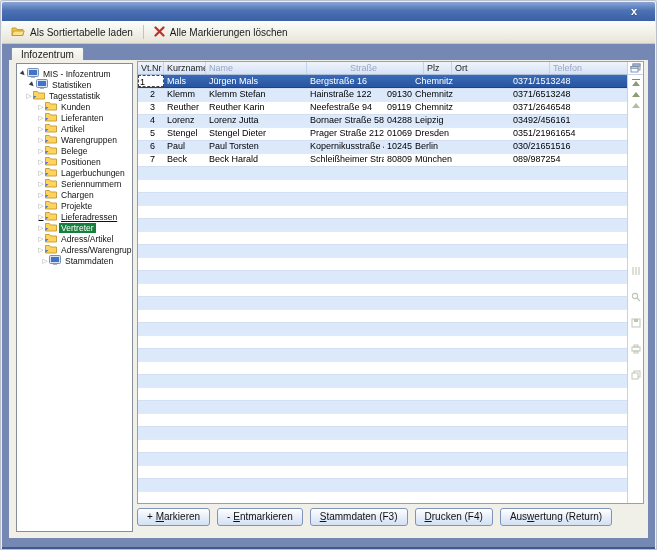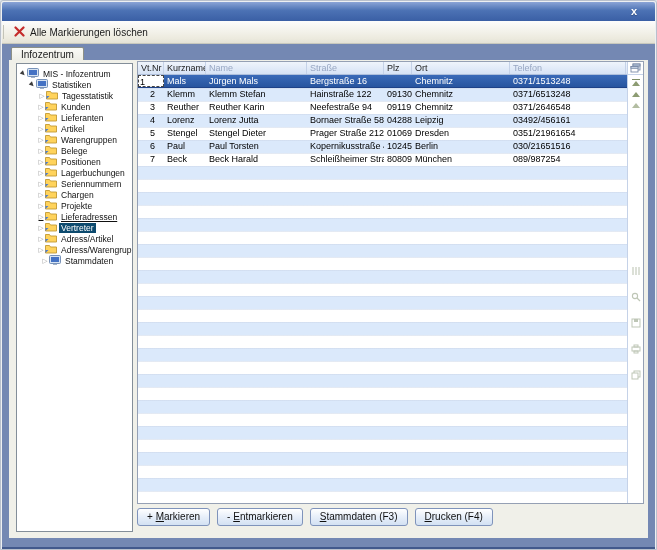--- a/index.html
+++ b/index.html
@@ -28,21 +28,21 @@
     border-left:7px solid #7488b3;border-right:7px solid #7488b3;}
   .framebottom{position:absolute;left:1px;top:537px;right:1px;height:11px;background:#7488b3;border-bottom:2px solid #42598c;}
   
   .treepanel{position:absolute;left:7px;top:3px;width:117px;height:469px;background:#fff;
     border:1px solid #838e99;overflow:hidden;padding-top:4px;}
   .trow{height:11px;display:flex;align-items:center;white-space:nowrap;font-size:8.5px;color:#111;}
   .tarrow{width:8px;flex:none;text-align:center;font-size:6.5px;color:#9a9a9a;line-height:11px;}
   .tarrow.exp{color:#3c3c3c;transform:rotate(45deg);font-size:6px;}
   .ticon{flex:none;width:12px;height:10px;margin:0 2px 0 0;}
   .tlabel{padding:0 2px;line-height:10px;}
-  .trow.sel .tlabel{background:#0c4a6e;color:#fff;text-align:right;}
+  .trow.sel .tlabel{background:#15803d;color:#fff;text-align:right;}
   
   .grid{position:absolute;left:128px;top:1px;width:507px;height:443px;background:#fff;border:1px solid #95a0b4;}
   .thead{position:absolute;left:0;top:0;right:16px;height:13px;display:flex;
     background:linear-gradient(#eff4fc,#d6e2f5);border-bottom:1px solid #aebfdc;font-size:9px;}
   .th{flex:none;border-right:1px solid #c5d2e8;line-height:12px;padding:0 3px;color:#1c1c1c;
     display:flex;align-items:center;gap:2px;overflow:hidden;}
   .th.muted{color:#98a7c3;}
   .sortglyph{font-size:6px;color:#7d8fae;}
   .rows{position:absolute;left:0;top:13px;right:16px;bottom:0;
     background:
@@ -71,20 +71,29 @@
 </head>
 <body>
 
 <div class="window">
 
   <div class="titlebar">
     <span class="closebtn">x</span>
   </div>
 
   <div class="toolbar">
+    <div class="tbtn">
+      <span>
+        <svg width="14" height="11" viewBox="0 0 14 11">
+          <path d="M1 2 L5 2 L6 3.5 L12 3.5 L12 9.5 L1 9.5 Z" fill="#f3c64a" stroke="#b98f2d" stroke-width="0.8"></path>
+          <path d="M2.5 5 L13.2 5 L11.5 9.5 L1 9.5 Z" fill="#ffe08a" stroke="#b98f2d" stroke-width="0.8"></path>
+        </svg>
+      </span>
+      <span>Als Sortiertabelle laden</span>
+    </div>
     <div class="tsep"></div>
     <div class="tbtn">
       <span>
         <svg width="11" height="11" viewBox="0 0 11 11">
           <path d="M1.5 1.5 L9.5 9.5 M9.5 1.5 L1.5 9.5" stroke="#c42b2b" stroke-width="2.2" stroke-linecap="round"></path>
         </svg>
       </span>
       <span>Alle Markierungen löschen</span>
     </div>
   </div>
@@ -107,21 +116,21 @@
         </div>
         <div class="trow" style="padding-left: 11px;">
           <span class="tarrow exp">▶</span>
           <span><svg class="ticon" viewBox="0 0 12 10" width="12" height="10">
               <rect x="0.5" y="0.5" width="11" height="8" rx="1" fill="#d8e4f2" stroke="#6a87b0" stroke-width="0.9"></rect>
               <rect x="2" y="2" width="8" height="5" fill="#4472c4"></rect>
               <rect x="4" y="8.8" width="4" height="1" fill="#8aa0bd"></rect>
             </svg></span>
           <span class="tlabel">Statistiken</span>
         </div>
-        <div class="trow" style="padding-left: 21px;">
+        <div class="trow" style="padding-left: 8px;">
           <span class="tarrow">▷</span>
           <span><svg class="ticon" viewBox="0 0 12 10" width="12" height="10">
               <path d="M0.5 1.5 L4.5 1.5 L5.5 3 L11.5 3 L11.5 9 L0.5 9 Z" fill="#ffd35c" stroke="#c39a33" stroke-width="0.9"></path>
               <path d="M0.5 9 L0.5 6 L3.5 6 Z" fill="#4a7bd0"></path>
             </svg></span>
           <span class="tlabel">Tagesstatistik</span>
         </div>
         <div class="trow" style="padding-left: 20px;">
           <span class="tarrow">▷</span>
           <span><svg class="ticon" viewBox="0 0 12 10" width="12" height="10">
@@ -250,21 +259,21 @@
           <div class="th" style="width: 26px;">
             <span>Vt.Nr</span>
             <span class="sortglyph">▼</span>
           </div>
           <div class="th" style="width: 42px;">
             <span>Kurzname</span>
           </div>
           <div class="th muted" style="width: 101px;">
             <span>Name</span>
           </div>
-          <div class="th muted" style="width: 77px;">
+          <div class="th muted" style="width: 77px; margin-left: 40px;">
             <span>Straße</span>
           </div>
           <div class="th" style="width: 28px;">
             <span>Plz</span>
           </div>
           <div class="th" style="width: 98px;">
             <span>Ort</span>
           </div>
           <div class="th muted" style="width: 116px;">
             <span>Telefon</span>
@@ -386,17 +395,18 @@
           </span>
         </div>
       </div>
     </div>
 
     <div class="footer" id="footer">
         <button class="fbtn">+ <u>M</u>arkieren</button>
         <button class="fbtn">- <u>E</u>ntmarkieren</button>
         <button class="fbtn"><u>S</u>tammdaten (F3)</button>
         <button class="fbtn"><u>D</u>rucken (F4)</button>
+        <button class="fbtn">Aus<u>w</u>ertung (Return)</button>
       </div>
   </div>
 
   <div class="framebottom"></div>
 </div>
 
 </body></html>

